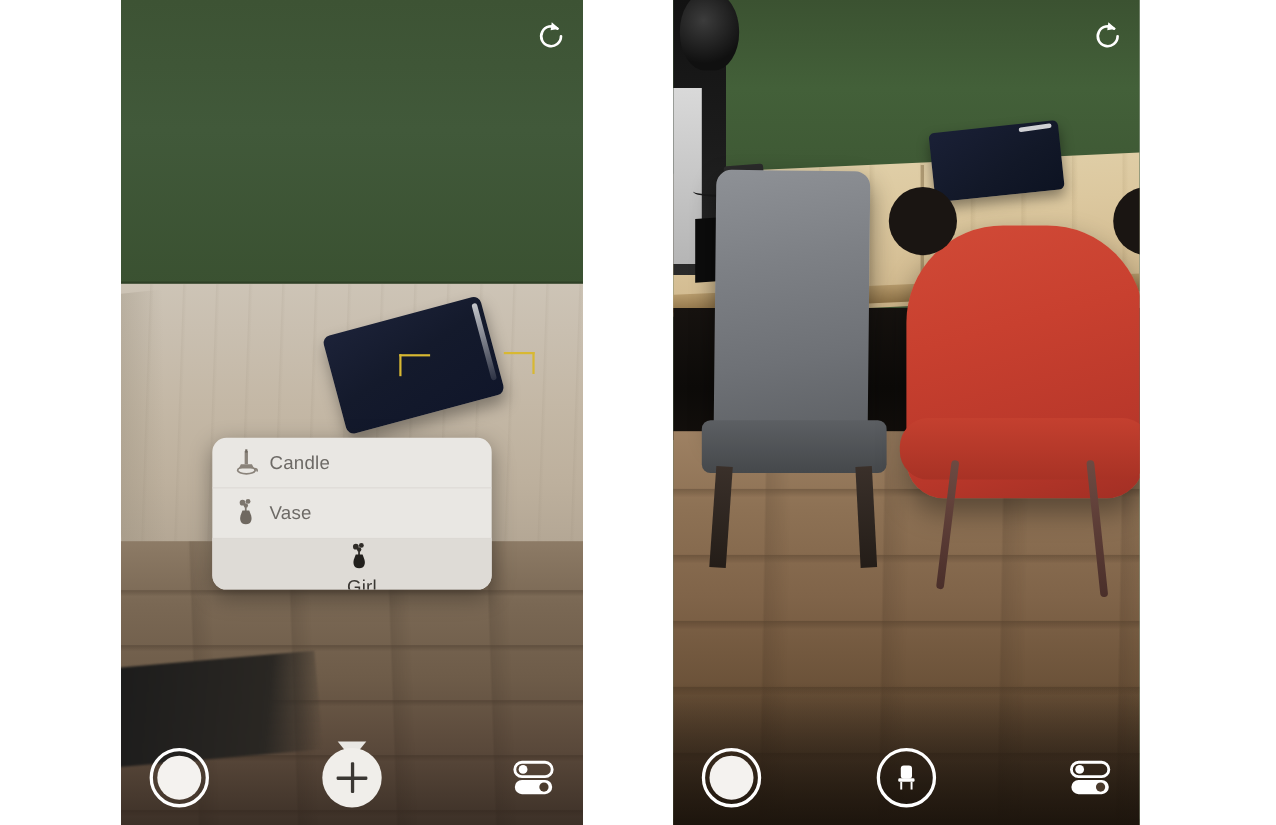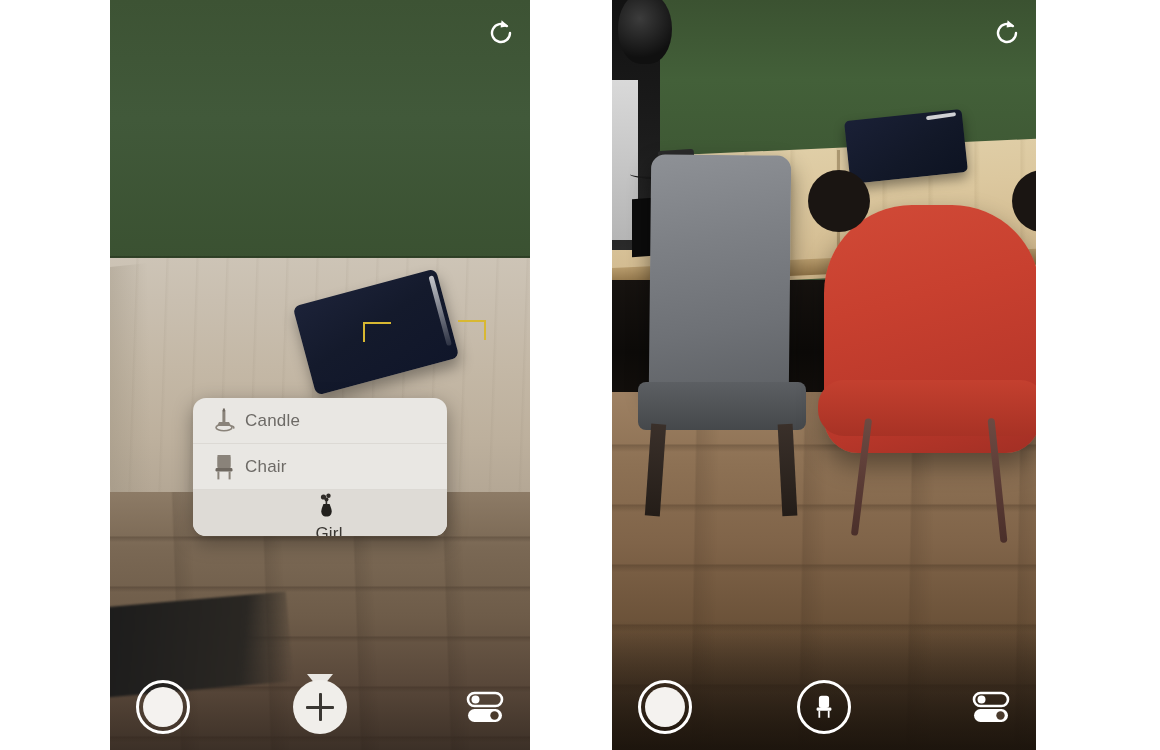--- a/index.html
+++ b/index.html
@@ -197,34 +197,34 @@
             <rect x="9.9" y="0.5" width="2" height="3" fill="#6f6860"></rect>
             <path d="M6 14h10l2 4H4z" fill="#8a837a"></path>
             <ellipse cx="11" cy="19.5" rx="8" ry="3.2" fill="none" stroke="#8a837a" stroke-width="1.6"></ellipse>
             <path d="M18 18c2.4 0 3.4 1.2 2.4 2.6" fill="none" stroke="#8a837a" stroke-width="1.6"></path>
           </svg>
         </span>
         <span class="menu-label">Candle</span>
       </div>
 
 
-
-
       <div class="menu-row">
         <span class="menu-icon">
-          <svg width="24" height="28" viewBox="0 0 24 28">
-            <path d="M5.5 2h13v13.5H5.5z" rx="2" fill="#8a837a"></path>
-            <rect x="5.5" y="2" width="13" height="13.5" rx="3" fill="#8a837a"></rect>
-            <rect x="3.5" y="15" width="17" height="3.6" rx="1.4" fill="#6f6860"></rect>
-            <rect x="5.4" y="18.4" width="2" height="8" fill="#8a837a"></rect>
-            <rect x="16.6" y="18.4" width="2" height="8" fill="#8a837a"></rect>
+          <svg width="22" height="28" viewBox="0 0 22 28">
+            <circle cx="7.5" cy="4" r="2.6" fill="#7d766e"></circle>
+            <circle cx="12.5" cy="2.8" r="2.2" fill="#7d766e"></circle>
+            <circle cx="10.5" cy="6.6" r="2" fill="#7d766e"></circle>
+            <rect x="9.6" y="6" width="1.6" height="6" fill="#7d766e"></rect>
+            <path d="M7.4 11h6.2l1.6 4.4c1.2 3.4.4 8.2-4.7 8.2s-5.9-4.8-4.7-8.2z" fill="#6f6860"></path>
           </svg>
         </span>
-        <span class="menu-label">Chair</span>
-      </div>
+        <span class="menu-label">Vase</span>
+      </div>
+
+
 
       <div class="menu-row selected">
         <span class="menu-icon">
           <svg width="22" height="28" viewBox="0 0 22 28">
             <circle cx="7.5" cy="4" r="2.6" fill="#2f2c28"></circle>
             <circle cx="12.5" cy="2.8" r="2.2" fill="#2f2c28"></circle>
             <circle cx="10.5" cy="6.6" r="2" fill="#2f2c28"></circle>
             <rect x="9.6" y="6" width="1.6" height="6" fill="#2f2c28"></rect>
             <path d="M7.4 11h6.2l1.6 4.4c1.2 3.4.4 8.2-4.7 8.2s-5.9-4.8-4.7-8.2z" fill="#22201d"></path>
           </svg>

